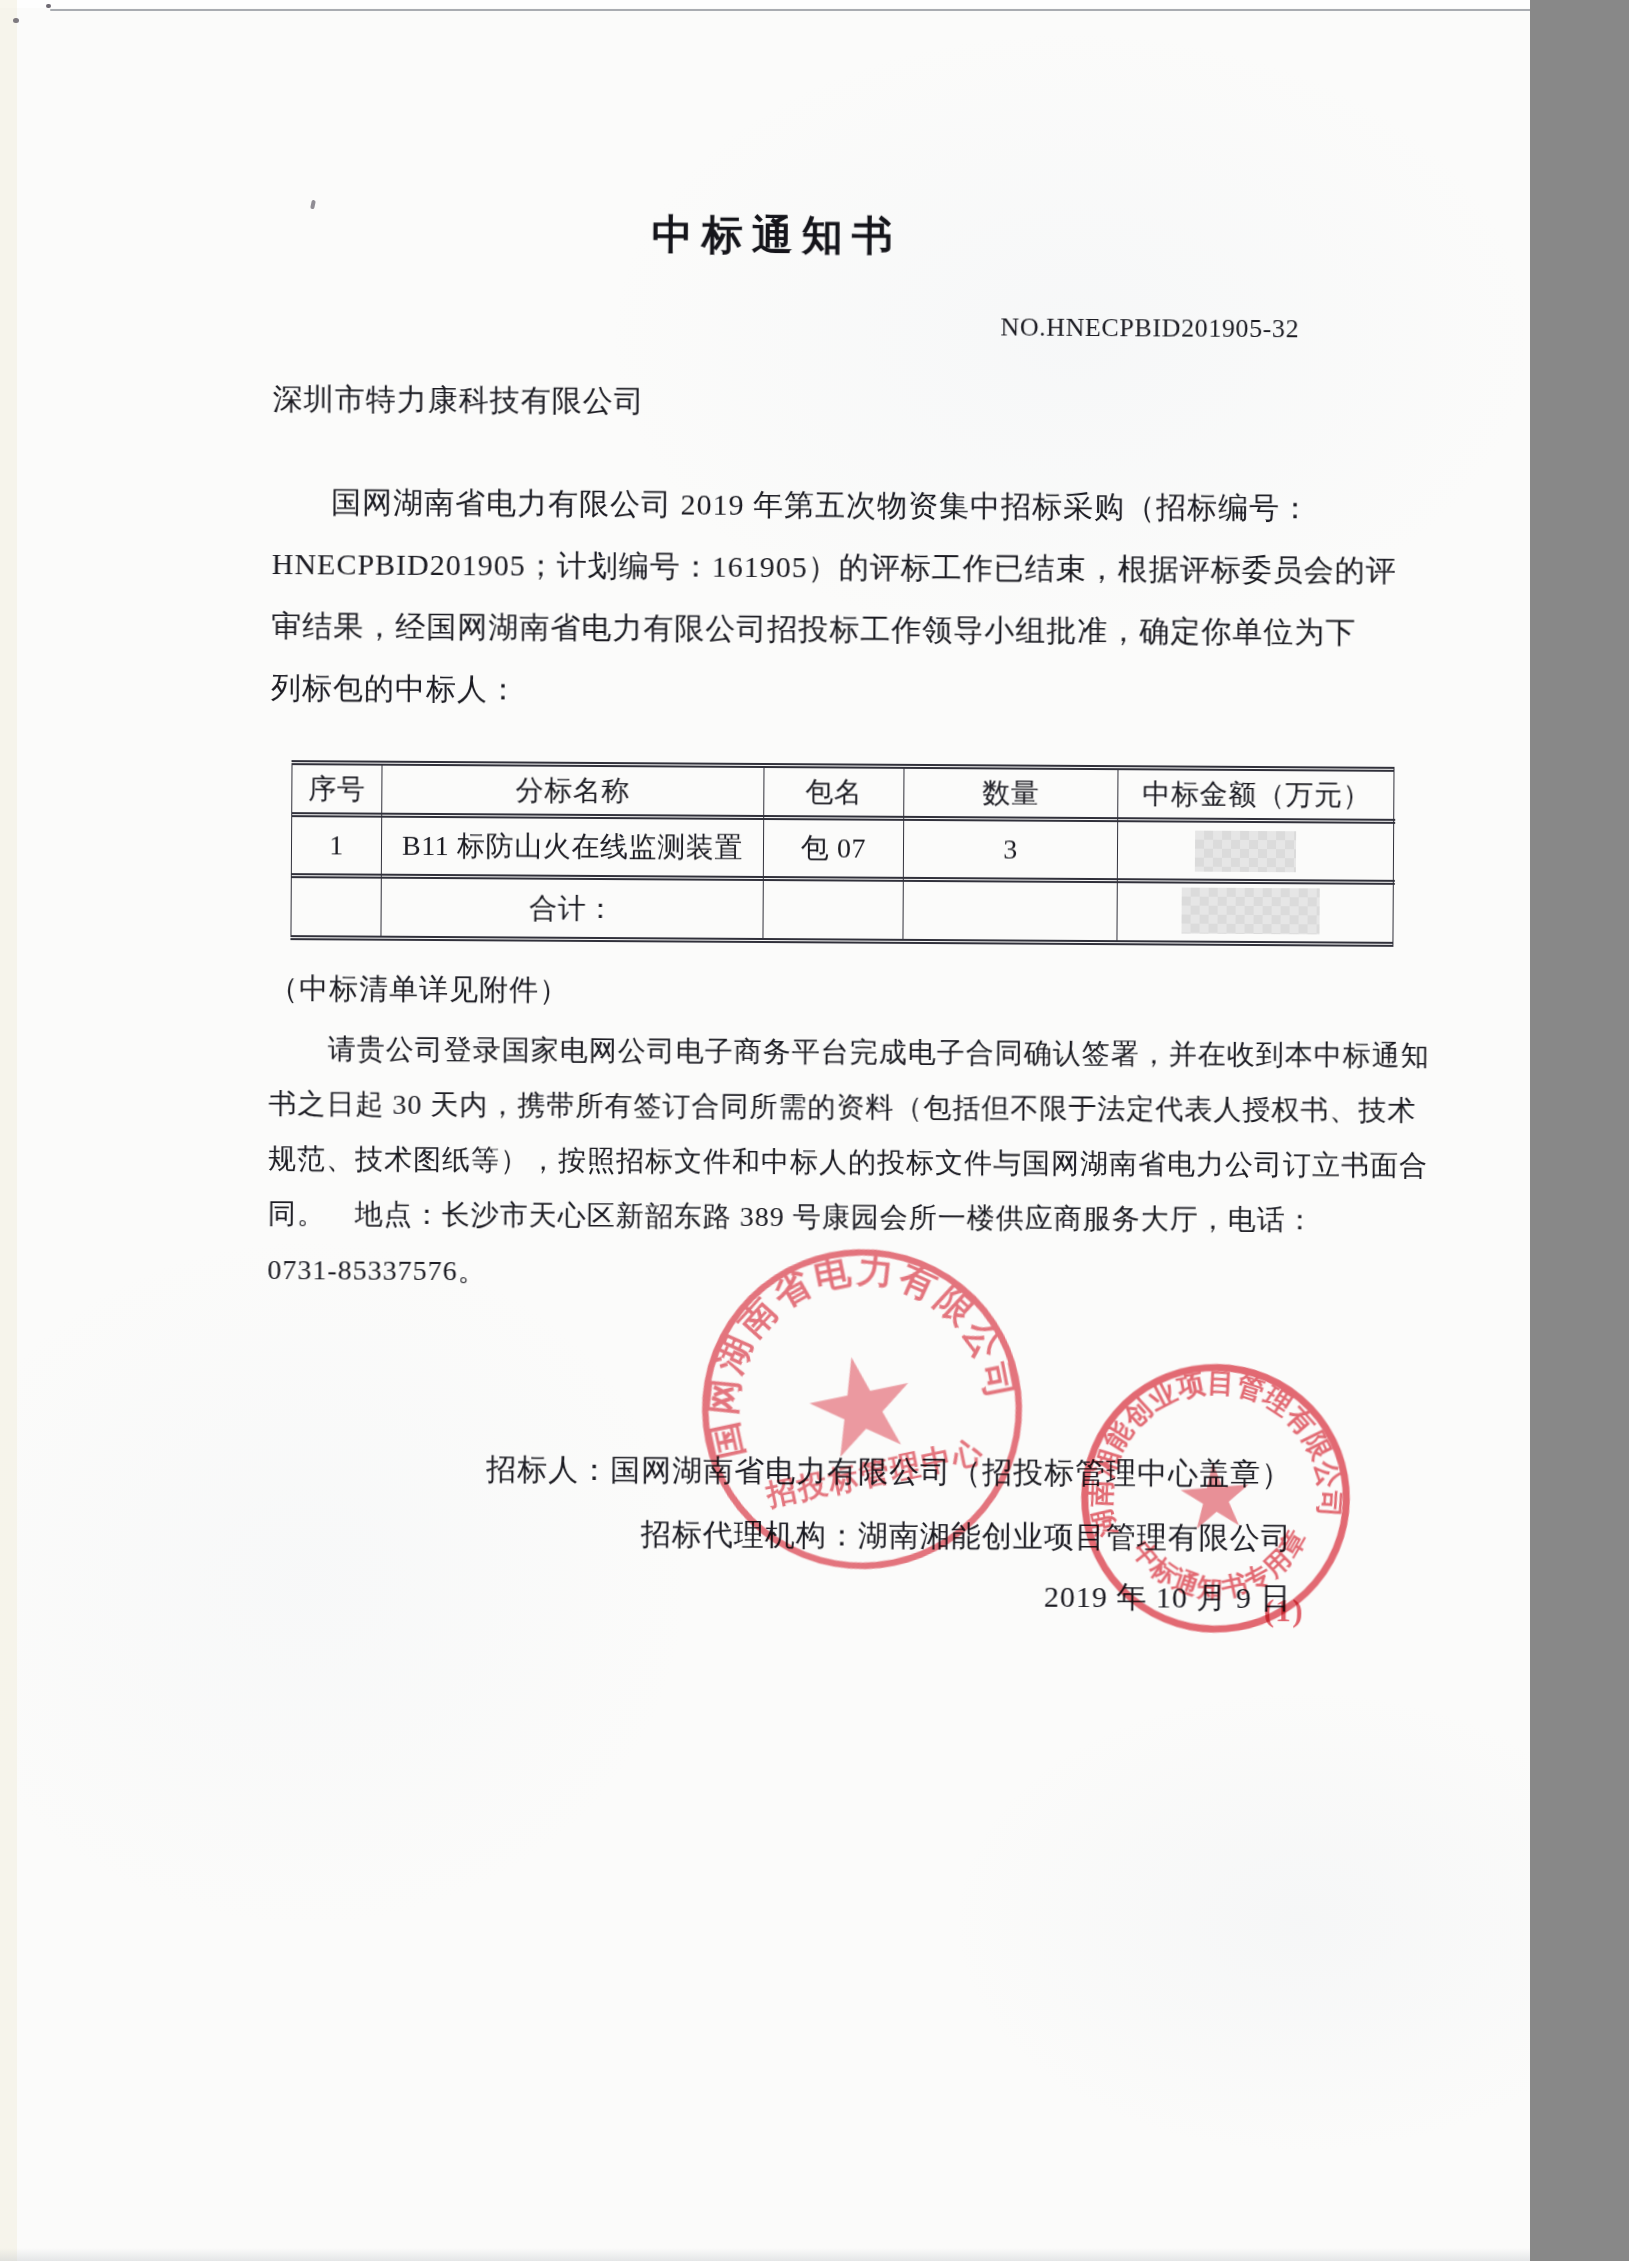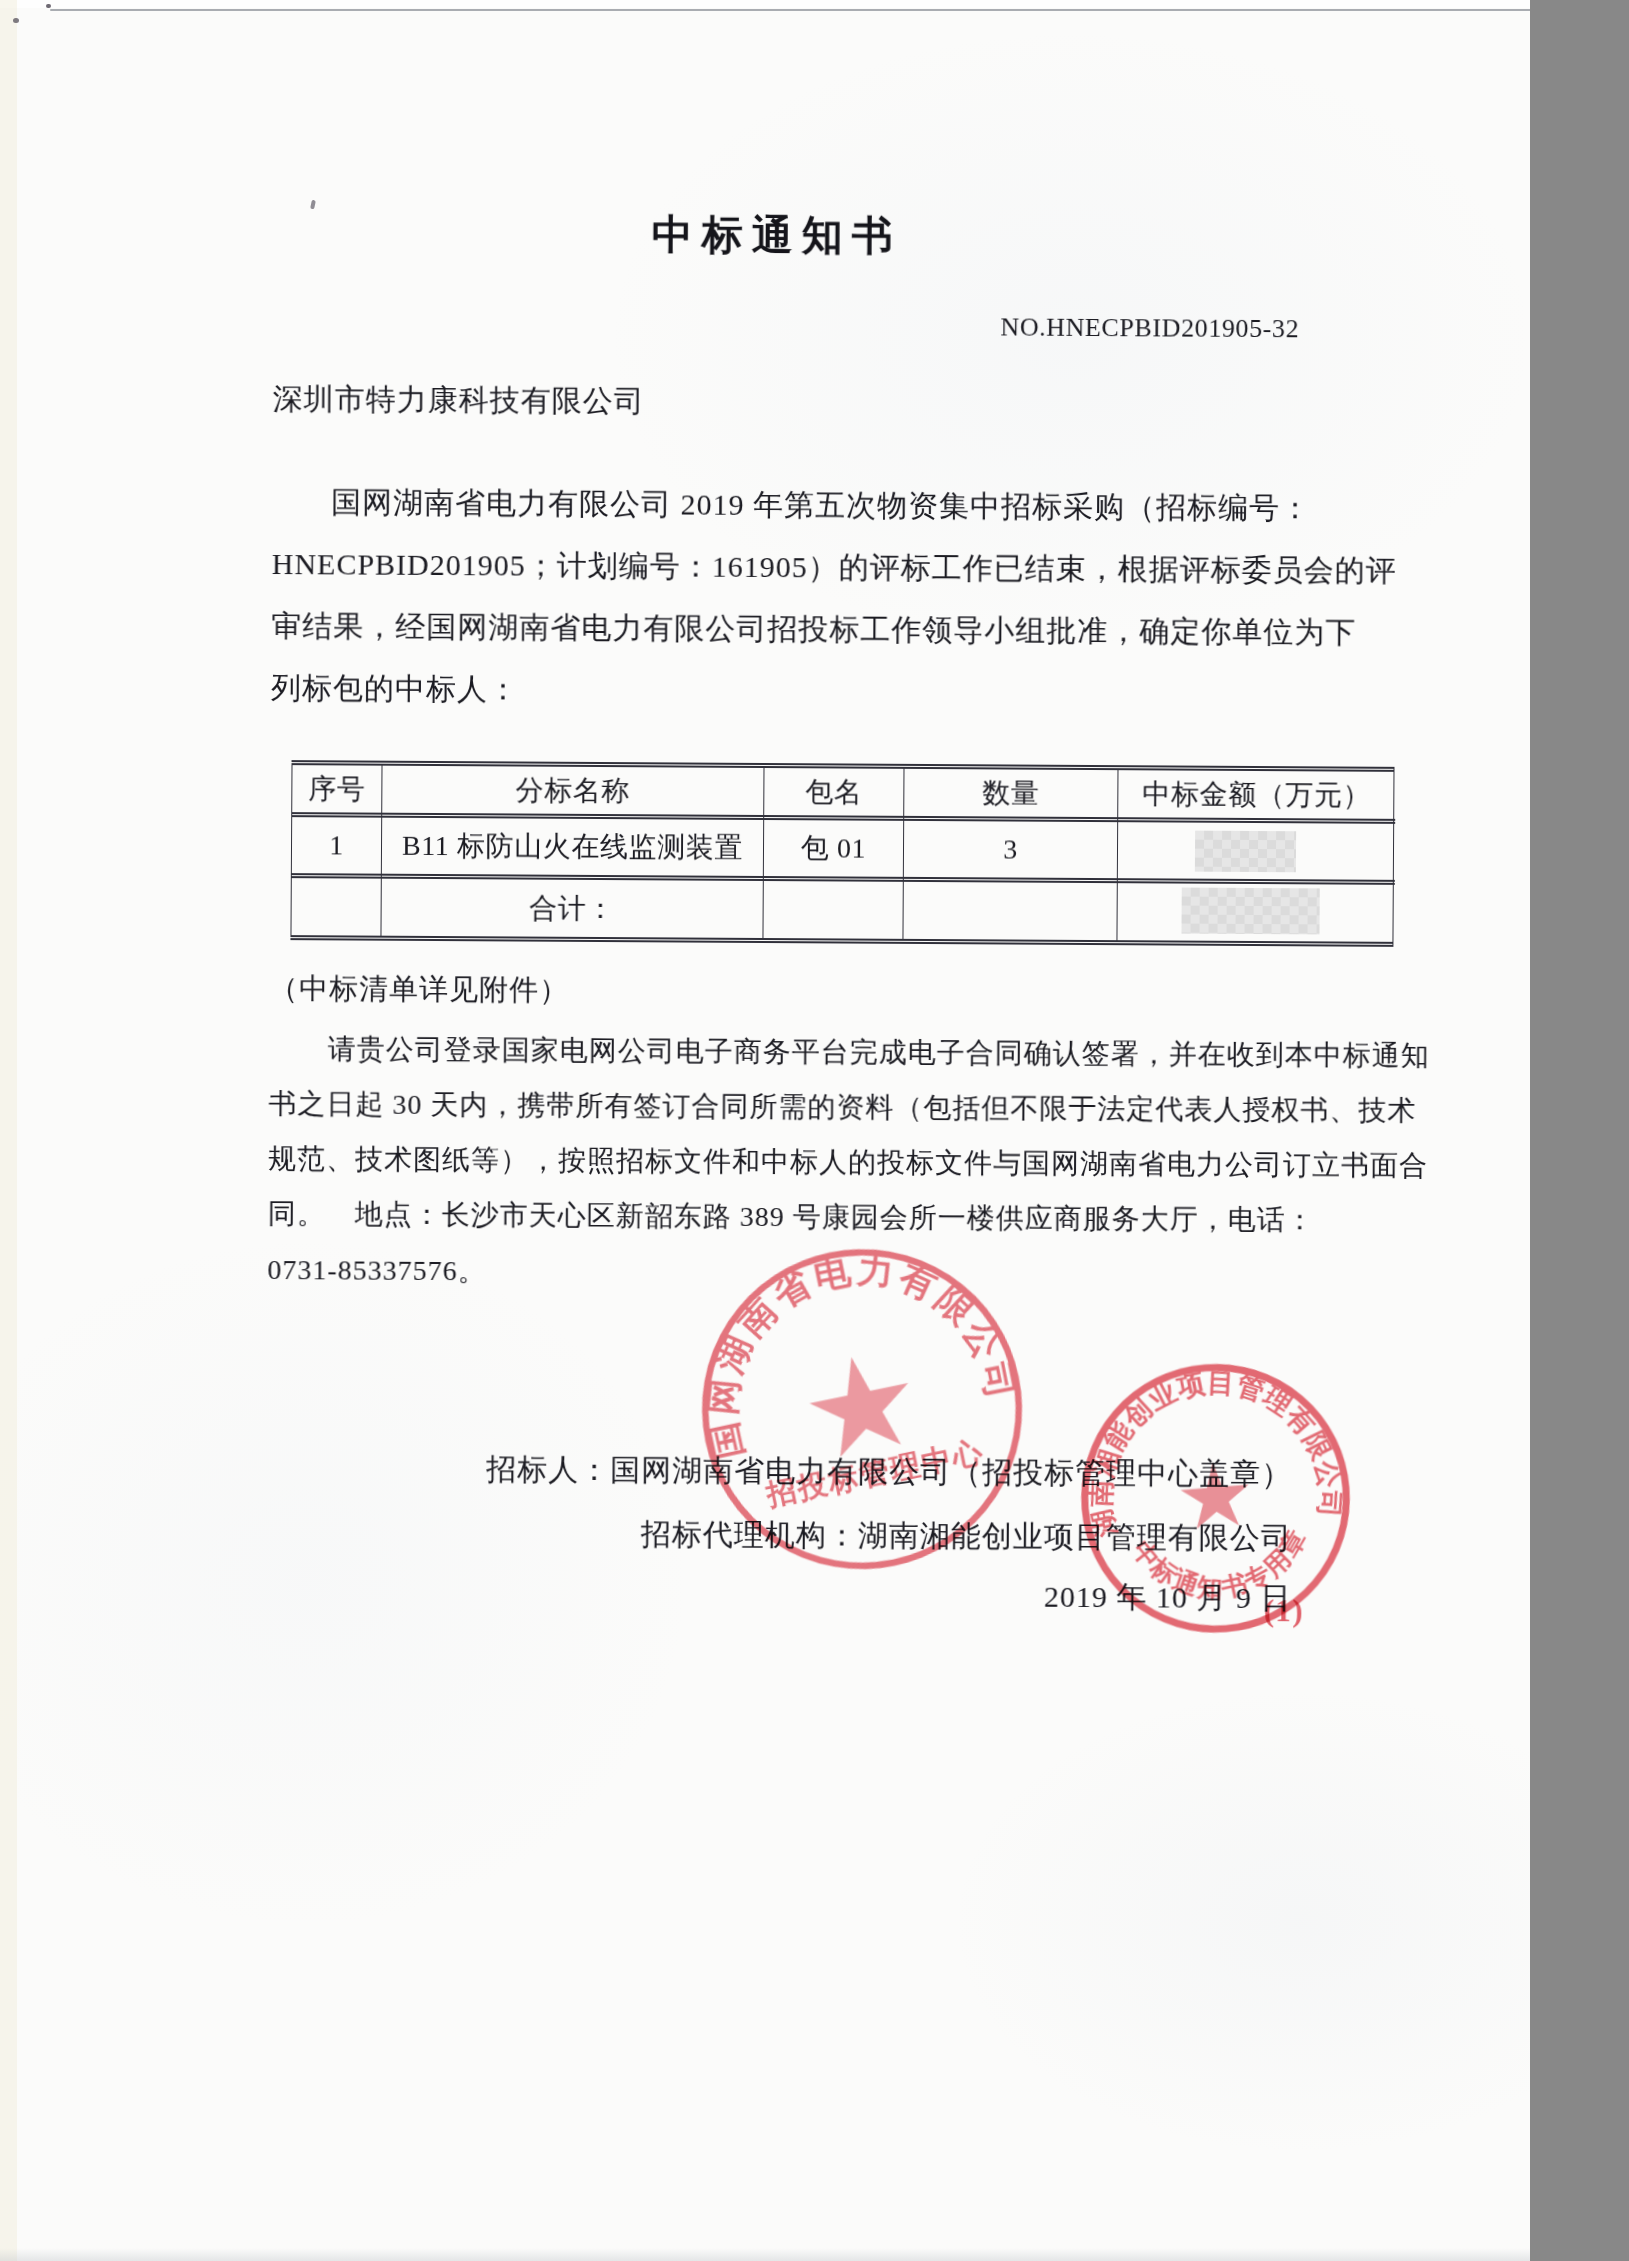--- a/index.html
+++ b/index.html
@@ -95,21 +95,21 @@
 
     <div class="abs award-table">
       <div class="cell hrow">序号</div>
       <div class="cell hrow">分标名称</div>
       <div class="cell hrow">包名</div>
       <div class="cell hrow">数量</div>
       <div class="cell hrow lastcol">中标金额（万元）</div>
 
       <div class="cell r1">1</div>
       <div class="cell r1">B11 标防山火在线监测装置</div>
-      <div class="cell r1">包 01</div>
+      <div class="cell r1">包 07</div>
       <div class="cell r1">3</div>
       <div class="cell r1 lastcol">
         <div class="redact r1r"></div>
       </div>
 
       <div class="cell"></div>
       <div class="cell">合计：</div>
       <div class="cell"></div>
       <div class="cell"></div>
       <div class="cell lastcol">

